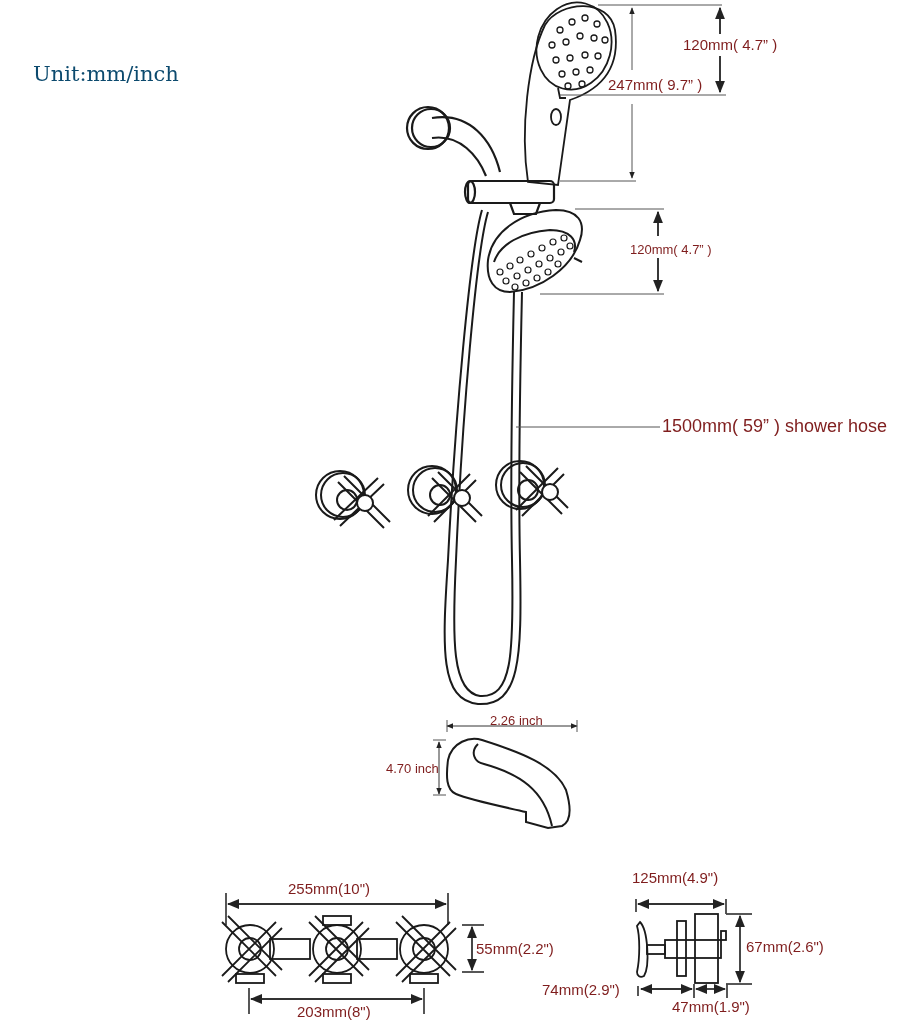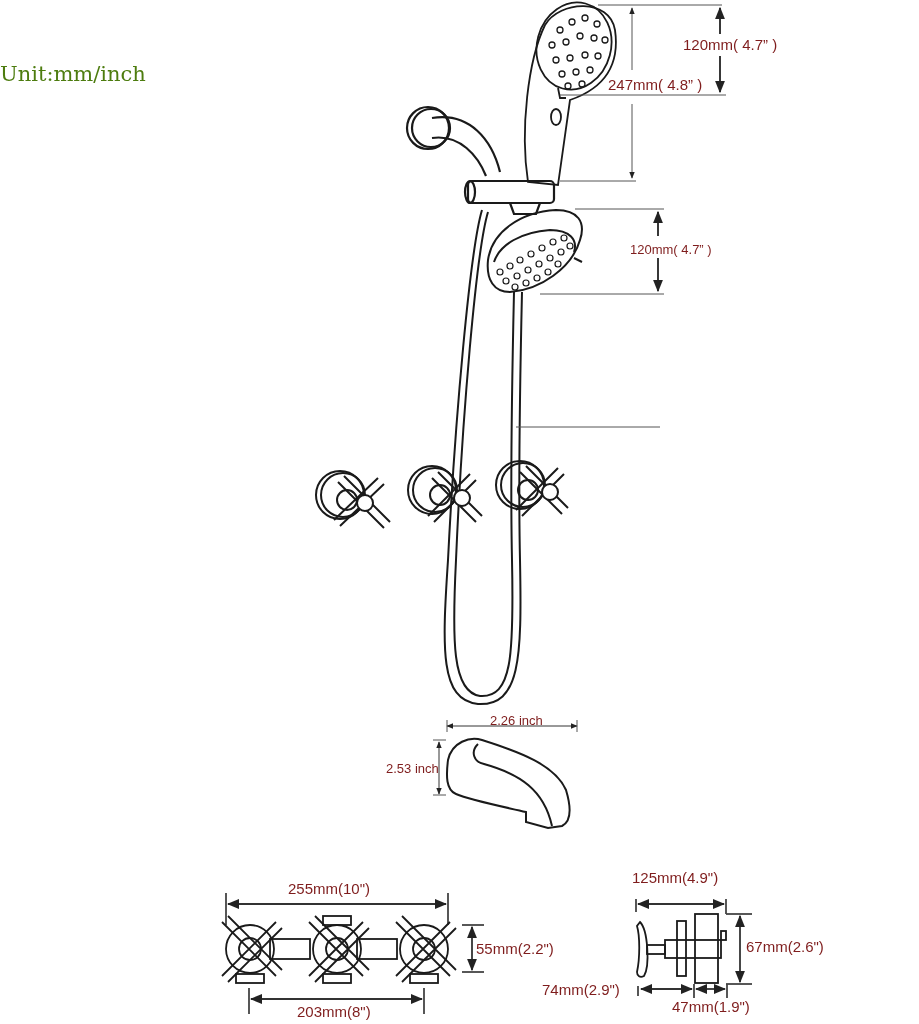--- a/index.html
+++ b/index.html
@@ -1,19 +1,19 @@
 <!DOCTYPE html>
 <html><head>
 <meta charset="utf-8">
 <style>
   html, body { margin: 0; padding: 0; background: #ffffff; }
   body { width: 919px; height: 1024px; position: relative; overflow: hidden; font-family: "Liberation Sans", sans-serif; color: #222; }
   #diagram { position: absolute; left: 0; top: 0; width: 919px; height: 1024px; }
   .lbl { position: absolute; white-space: nowrap; color: #7f1d1d; }
-  .unit { font-family: "DejaVu Serif", serif; font-size: 21px; left: 0; top: 62px; color: #4d7c0f; }
+  .unit { font-family: "DejaVu Serif", serif; font-size: 21px; left: 0; top: 62px; color: #0c4a6e; padding-left: 33px; }
   .sm { font-size: 13px; }
   .md { font-size: 15px; }
   .lg { font-size: 18px; }
 </style>
 </head>
 <body>
 
 <div id="diagram">
 
   <div class="lbl unit">Unit:mm/inch</div>
@@ -197,24 +197,25 @@
       <rect x="721" y="931" width="5" height="9"></rect>
       <line x1="638" y1="986" x2="638" y2="996" stroke="#444"></line>
       <line x1="641" y1="989" x2="692" y2="989" stroke="#333" marker-start="url(#arr)" marker-end="url(#arr)"></line>
       <line x1="694" y1="984" x2="694" y2="998" stroke="#444"></line>
       <line x1="696" y1="989" x2="725" y2="989" stroke="#333" marker-start="url(#arr)" marker-end="url(#arr)"></line>
       <line x1="727" y1="984" x2="727" y2="998" stroke="#444"></line>
     </g>
   </svg>
 
   <div class="lbl md" style="left:683px;top:36px;">120mm( 4.7” )</div>
-  <div class="lbl md" style="left:608px;top:76px;background:#fff;">247mm( 4.8” )</div>
+  <div class="lbl md" style="left:608px;top:76px;background:#fff;">247mm( 9.7” )</div>
   <div class="lbl sm" style="left:630px;top:242px;background:#fff;">120mm( 4.7” )</div>
+  <div class="lbl lg" style="left:662px;top:416px;">1500mm(  59”  ) shower hose</div>
   <div class="lbl sm" style="left:490px;top:713px;">2.26 inch</div>
-  <div class="lbl sm" style="left:386px;top:761px;">2.53 inch</div>
+  <div class="lbl sm" style="left:386px;top:761px;">4.70 inch</div>
   <div class="lbl md" style="left:288px;top:880px;">255mm(10")</div>
   <div class="lbl md" style="left:476px;top:940px;">55mm(2.2")</div>
   <div class="lbl md" style="left:297px;top:1003px;">203mm(8")</div>
   <div class="lbl md" style="left:632px;top:869px;">125mm(4.9")</div>
   <div class="lbl md" style="left:746px;top:938px;">67mm(2.6")</div>
   <div class="lbl md" style="left:542px;top:981px;">74mm(2.9")</div>
   <div class="lbl md" style="left:672px;top:998px;">47mm(1.9")</div>
 
 </div>
 

